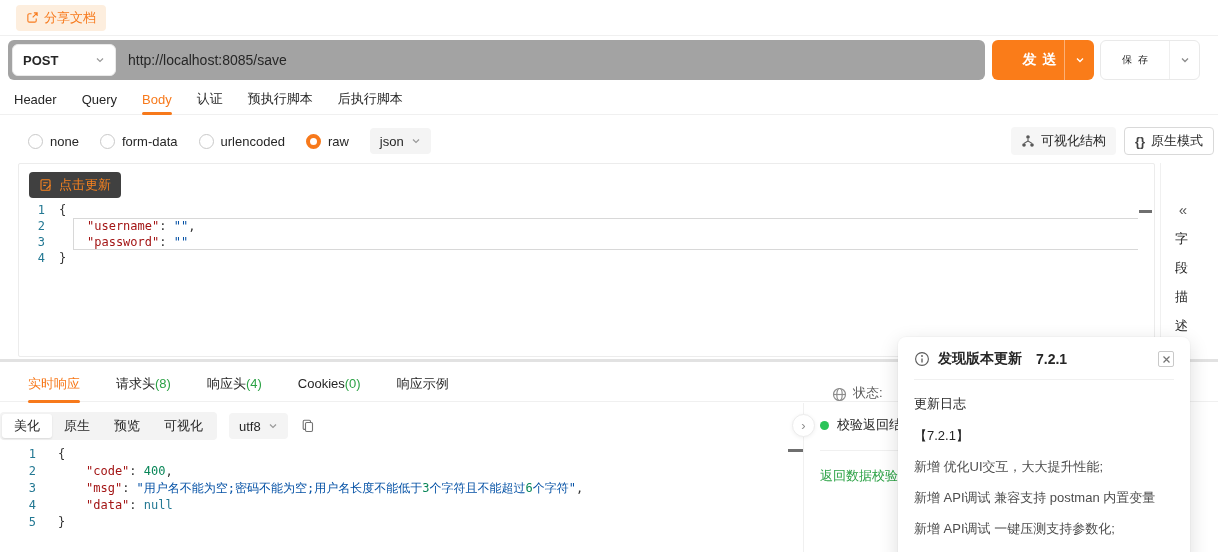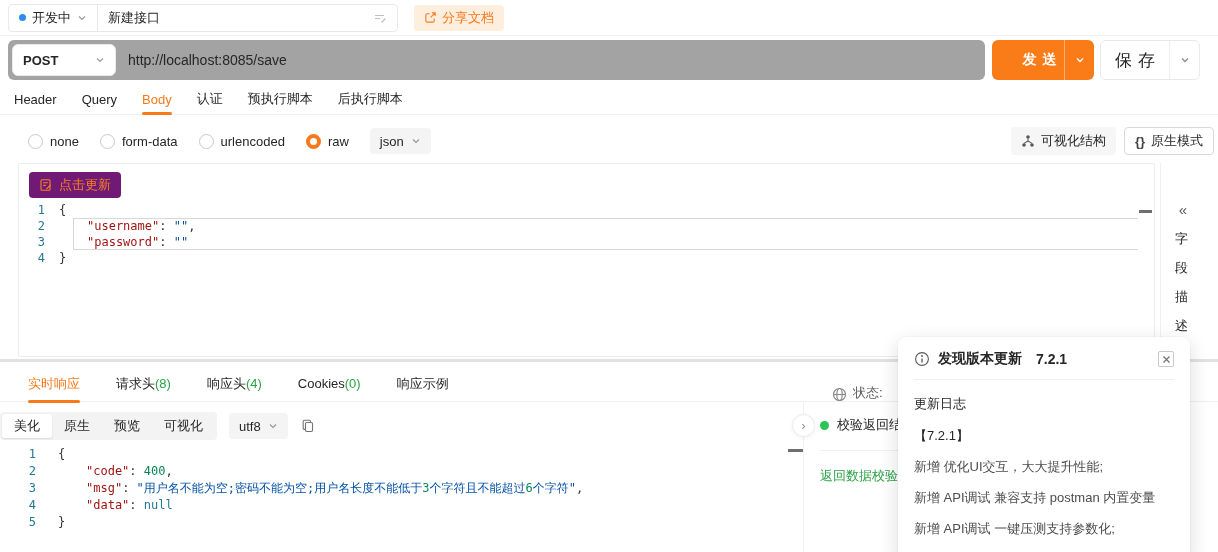--- a/index.html
+++ b/index.html
@@ -18,21 +18,21 @@
   
   .req-bar { position:absolute; top:40px; left:0; width:100%; height:40px; }
   .url-group { position:absolute; left:8px; top:0; width:977px; height:40px; background:#a3a3a3; border-radius:6px; display:flex; align-items:center; }
   .method-select { margin-left:4px; width:104px; height:32px; background:#fff; border:1px solid #eaeaea; border-radius:6px; display:flex; align-items:center; justify-content:space-between; padding:0 10px; font-size:13px; font-weight:600; color:#262626; cursor:pointer; }
   .url-text { margin-left:12px; font-size:14px; color:#262626; }
   .send-btn { position:absolute; left:992px; top:0; width:102px; height:40px; background:#fa7c19; border-radius:6px; color:#fff; display:flex; cursor:pointer; }
   .send-main { flex:1; display:flex; align-items:center; justify-content:center; font-size:14px; font-weight:600; letter-spacing:6px; padding-left:6px;margin-left:23px; }
   .btn-caret { width:30px; display:flex; align-items:center; justify-content:center; }
   .send-btn .btn-caret { border-left:1px solid rgba(255,255,255,.4); }
   .save-btn { position:absolute; left:1100px; top:0; width:100px; height:40px; background:#fff; border:1px solid #e9e9e9; border-radius:6px; color:#262626; display:flex; cursor:pointer; }
-  .save-main { flex:1; display:flex; align-items:center; justify-content:center; font-size:17px; letter-spacing:6px; padding-left:6px; }
+  .save-main { flex:1; display:flex; align-items:center; justify-content:center; font-size:10px; letter-spacing:6px; padding-left:6px; }
   .save-btn .btn-caret { border-left:1px solid #efefef; }
 
   
   .req-tabs { position:absolute; top:84px; left:0; width:100%; height:31px; border-bottom:1px solid #f0f0f0; display:flex; gap:25px; padding-left:14px; font-size:13px; color:#262626; }
   .rtab { position:relative; display:flex; align-items:center; cursor:pointer; }
   .rtab.active { color:#f7791b; }
   .rtab.active::after { content:""; position:absolute; left:0; right:0; bottom:-1px; height:3px; background:#f7791b; border-radius:2px; }
 
   
   .body-row { position:absolute; top:124px; left:12px; width:100%; height:34px; display:flex; align-items:center; padding-left:16px; }
@@ -40,21 +40,21 @@
   .radio-circle { width:15px; height:15px; border-radius:50%; border:1px solid #c9c9c9; background:#fff; flex:none; }
   .radio-circle.checked { border:4.5px solid #f7791b; }
   .mini-select { background:#f4f4f4; border-radius:4px; height:26px; display:flex; align-items:center; gap:7px; padding:0 10px; font-size:13px; color:#262626; cursor:pointer; }
   .body-row-right { position:absolute; right:16px; top:3px; display:flex; align-items:center; gap:8px; }
   .visual-struct { display:flex; align-items:center; gap:6px; font-size:13px; color:#262626; background:#f6f6f6; height:28px; padding:0 10px; border-radius:4px; cursor:pointer; }
   .raw-mode { display:flex; align-items:center; gap:6px; font-size:13px; color:#262626; border:1px solid #d9d9d9; border-radius:4px; height:28px; padding:0 10px; background:#fff; cursor:pointer; }
   .brace-ic { font-weight:700; font-size:13px; color:#404040; }
 
   
   .editor { position:absolute; left:18px; top:163px; width:1137px; height:194px; border:1px solid #ececec; border-radius:2px; background:#fff; }
-  .update-btn { position:absolute; left:10px; top:8px; height:26px; display:flex; align-items:center; gap:6px; background:#701a75; color:#f7821f; font-size:13px; border-radius:4px; padding:0 10px; border:none; cursor:pointer; }
+  .update-btn { position:absolute; left:10px; top:8px; height:26px; display:flex; align-items:center; gap:6px; background:#404040; color:#f7821f; font-size:13px; border-radius:4px; padding:0 10px; border:none; cursor:pointer; }
   .code { position:absolute; left:0; top:38px; right:16px; bottom:0; font-family:"DejaVu Sans Mono","Liberation Mono",monospace,sans-serif; font-size:12px; }
   .crow { display:flex; height:16px; line-height:16px; }
   .crow span { white-space:pre; }
   .gutter { width:40px; text-align:right; padding-right:14px; color:#237893; flex:none; font-family:"DejaVu Sans Mono","Liberation Mono",monospace,sans-serif; }
   .ind { display:inline-block; width:28px; }
   .tok-p { color:#333; } .tok-key { color:#a31515; } .tok-str { color:#0451a5; }
   .tok-num { color:#098658; } .tok-null { color:#237893; }
   .mod-box { position:absolute; left:54px; top:54px; right:16px; height:32px; border-top:1px solid #d8d8d8; border-bottom:1px solid #d8d8d8; border-left:1px solid #d8d8d8; pointer-events:none; }
   .minimap { position:absolute; right:0; top:38px; bottom:0; width:16px; }
   .minimap-dash { position:absolute; right:2px; top:8px; width:13px; height:3px; background:#6f6f6f; }
@@ -107,36 +107,20 @@
   .changelog-title { margin-top:15px; font-size:13px; color:#262626; }
   .version-tag { margin-top:14px; font-size:13px; color:#262626; }
   .pitem { margin-top:12px; font-size:13px; color:#4d4d4d; line-height:19px; }
 </style>
 </head>
 <body>
 
 <div class="app">
 
   <div class="topbar">
-    <div class="name-group">
-      <div class="status-select">
-        <span class="dot-blue"></span>
-        <span>开发中</span>
-        <svg width="10" height="10" viewBox="0 0 10 10">
-            <path d="M2 3.5 L5 6.5 L8 3.5" stroke="#999" stroke-width="1.2" fill="none"></path>
-          </svg>
-      </div>
-      <div class="name-input">
-        <span>新建接口</span>
-        <svg width="14" height="14" viewBox="0 0 14 14">
-            <path d="M2 4.5h9 M2 7.5h5" stroke="#bfbfbf" stroke-width="1.2" fill="none"></path>
-            <path d="M8.5 11.5 L12.5 7.5" stroke="#bfbfbf" stroke-width="1.2" fill="none"></path>
-          </svg>
-      </div>
-    </div>
     <button class="share-btn">
       <svg width="13" height="13" viewBox="0 0 14 14">
           <path d="M6 3H3.6A1.6 1.6 0 0 0 2 4.6v5.8A1.6 1.6 0 0 0 3.6 12h5.8A1.6 1.6 0 0 0 11 10.4V8" stroke="#f77b1e" stroke-width="1.2" fill="none"></path>
           <path d="M8.5 2H12v3.5 M12 2 L7.2 6.8" stroke="#f77b1e" stroke-width="1.2" fill="none"></path>
         </svg>
       <span>分享文档</span>
     </button>
   </div>
 
   <div class="req-bar">

